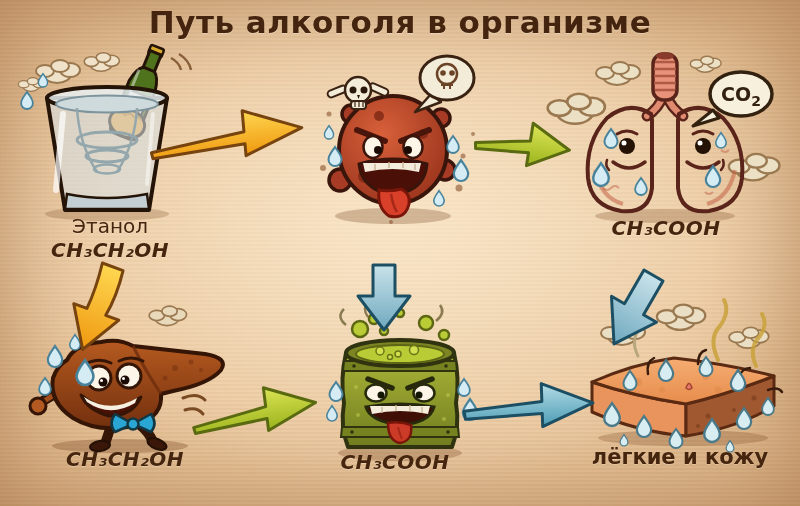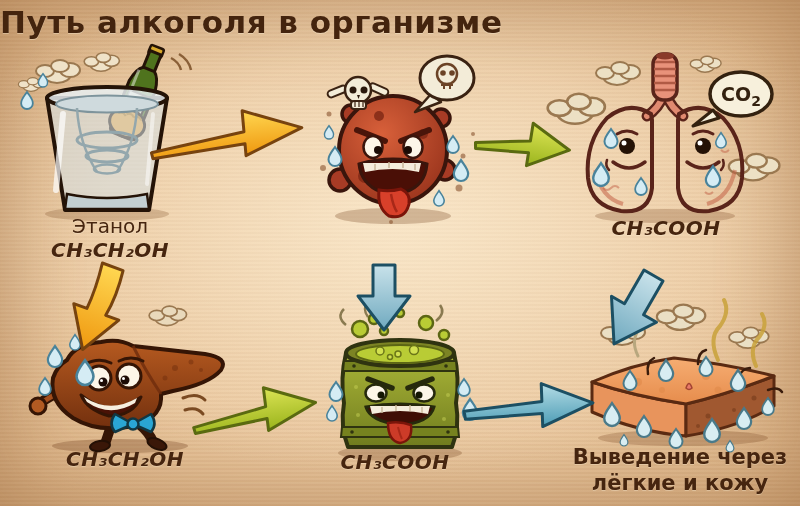--- a/index.html
+++ b/index.html
@@ -7,21 +7,21 @@
   .stage{
     position:relative;width:800px;height:506px;overflow:hidden;
     font-family:"DejaVu Sans",sans-serif;
     background:
       radial-gradient(ellipse 95% 85% at 50% 42%, rgba(255,243,219,.55), rgba(222,178,128,0) 62%),
       repeating-linear-gradient(0deg, rgba(150,100,55,.055) 0 2px, rgba(255,236,206,.05) 2px 4px),
       radial-gradient(ellipse at 50% 50%, #f2d7b2 0%, #eac79e 55%, #d5ab7d 100%);
     box-shadow:inset 0 0 90px rgba(120,70,30,.35);
   }
   .title{
-    position:absolute;left:0;top:4px;width:100%;
+    position:absolute;left:0;top:4px;width:100%;text-align:center;
     font-size:31px;font-weight:700;color:#44240e;letter-spacing:.5px;
     text-shadow:0 1px 0 rgba(255,248,230,.35);
   }
   .label-block{position:absolute;text-align:center;color:#46250f;line-height:1.22;}
   .node-name{font-size:20px;font-weight:400;text-shadow:0 1px 0 rgba(255,248,230,.3);}
   .formula{font-size:20px;font-weight:700;letter-spacing:.5px;text-shadow:0 1px 0 rgba(255,248,230,.3);font-style:italic;}
   .excretion-line{font-size:21px;font-weight:700;text-shadow:0 1px 0 rgba(255,248,230,.3);}
   svg.ill,svg.arrow{position:absolute;overflow:visible;}
 </style>
 </head>
@@ -423,17 +423,16 @@
 
   <div class="label-block" style="left:15px;top:447px;width:220px">
     <div class="formula">CH₃CH₂OH</div>
   </div>
 
   <div class="label-block" style="left:305px;top:450px;width:180px">
     <div class="formula">CH₃COOH</div>
   </div>
 
   <div class="label-block" style="left:565px;top:445px;width:230px">
-    <div class="excretion-line">Выведение через</div>
     <div class="excretion-line">лёгкие и кожу</div>
   </div>
 
 </div>
 
 </body></html>

